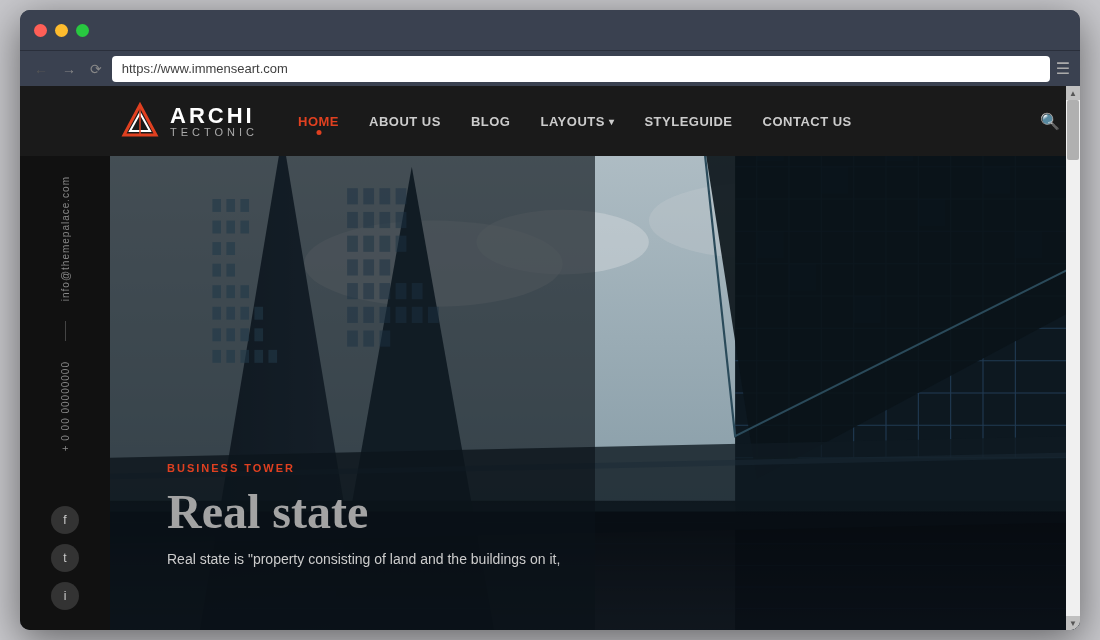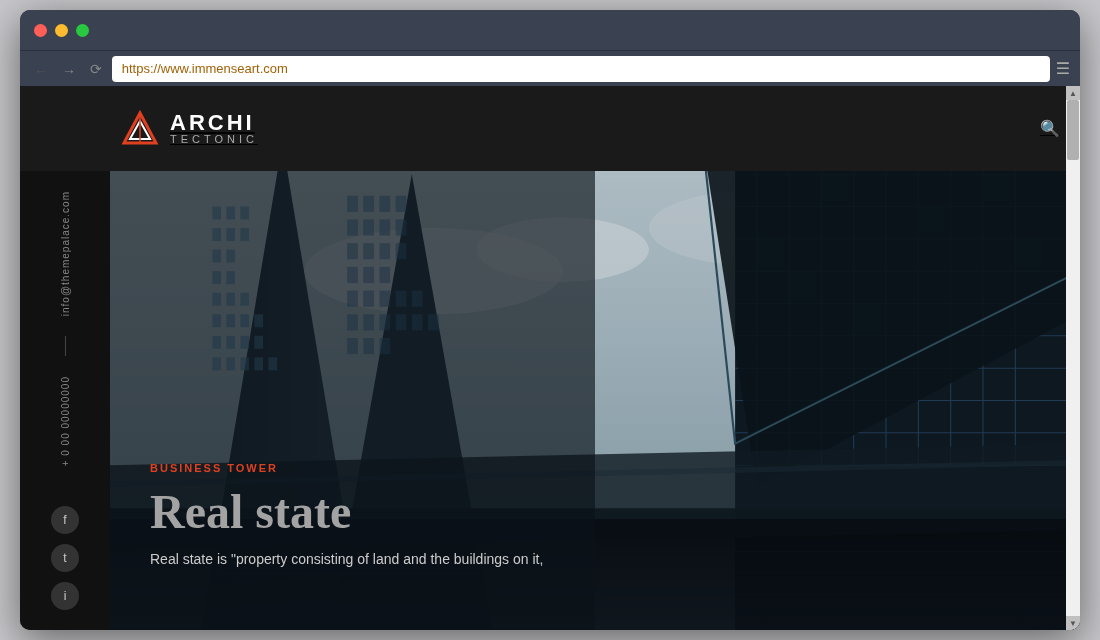--- a/index.html
+++ b/index.html
@@ -63,21 +63,21 @@
     }
     .nav-btn.disabled { color: #555; cursor: default; }
     .address-bar {
       flex: 1;
       background: #fff;
       border: none;
       border-radius: 4px;
       height: 26px;
       padding: 0 10px;
       font-size: 13px;
-      color: #a16207;
+      color: #404040;
       outline: none;
     }
     .menu-btn {
       background: none;
       border: none;
       color: #aaa;
       font-size: 16px;
       cursor: pointer;
     }
 
@@ -121,28 +121,27 @@
       width: 12px;
       height: 60px;
       background: #b0b0b0;
       border-radius: 2px;
       left: 1px;
     }
 
     
     .site-nav {
       background: #1a1a1a;
-      height: 85px;
+      height: 70px;
       display: flex;
       align-items: center;
       padding: 0 20px 0 100px;
       flex-shrink: 0;
       position: relative;
       z-index: 10;
-      text-decoration: underline;
     }
 
     .logo {
       display: flex;
       align-items: center;
       gap: 10px;
       margin-right: 40px;
     }
     .logo-icon {
       width: 40px; height: 40px;
@@ -286,21 +285,21 @@
     
     .hero-buildings {
       position: absolute;
       inset: 0;
       overflow: hidden;
     }
 
     .hero-content {
       position: absolute;
       bottom: 60px;
-      left: 40px;
+      left: 57px;
       right: 40px;
       z-index: 5;
     }
     .hero-category {
       color: #e04020;
       font-size: 11px;
       font-weight: 700;
       letter-spacing: 2px;
       text-transform: uppercase;
       margin-bottom: 10px;
@@ -357,20 +356,28 @@
             <polygon points="20,12 30,30 10,30" fill="none" stroke="#fff" stroke-width="2"></polygon>
             <line x1="20" y1="4" x2="20" y2="34" stroke="#e04020" stroke-width="1.5"></line>
           </svg>
         </div>
         <div class="logo-text-block">
           <span class="logo-archi">ARCHI</span>
           <span class="logo-tectonic">TECTONIC</span>
         </div>
       </div>
 
+      <nav class="nav-links">
+        <a class="nav-link active">HOME</a>
+        <a class="nav-link">ABOUT US</a>
+        <a class="nav-link">BLOG</a>
+        <a class="nav-link has-dropdown">LAYOUTS</a>
+        <a class="nav-link">STYLEGUIDE</a>
+        <a class="nav-link">CONTACT US</a>
+      </nav>
 
       <span class="nav-search">🔍</span>
     </div>
 
     <div class="content-area">
 
       <div class="sidebar">
         <div class="sidebar-texts">
           <span class="sidebar-rotated">info@themepalace.com</span>
           <div class="sidebar-divider"></div>

